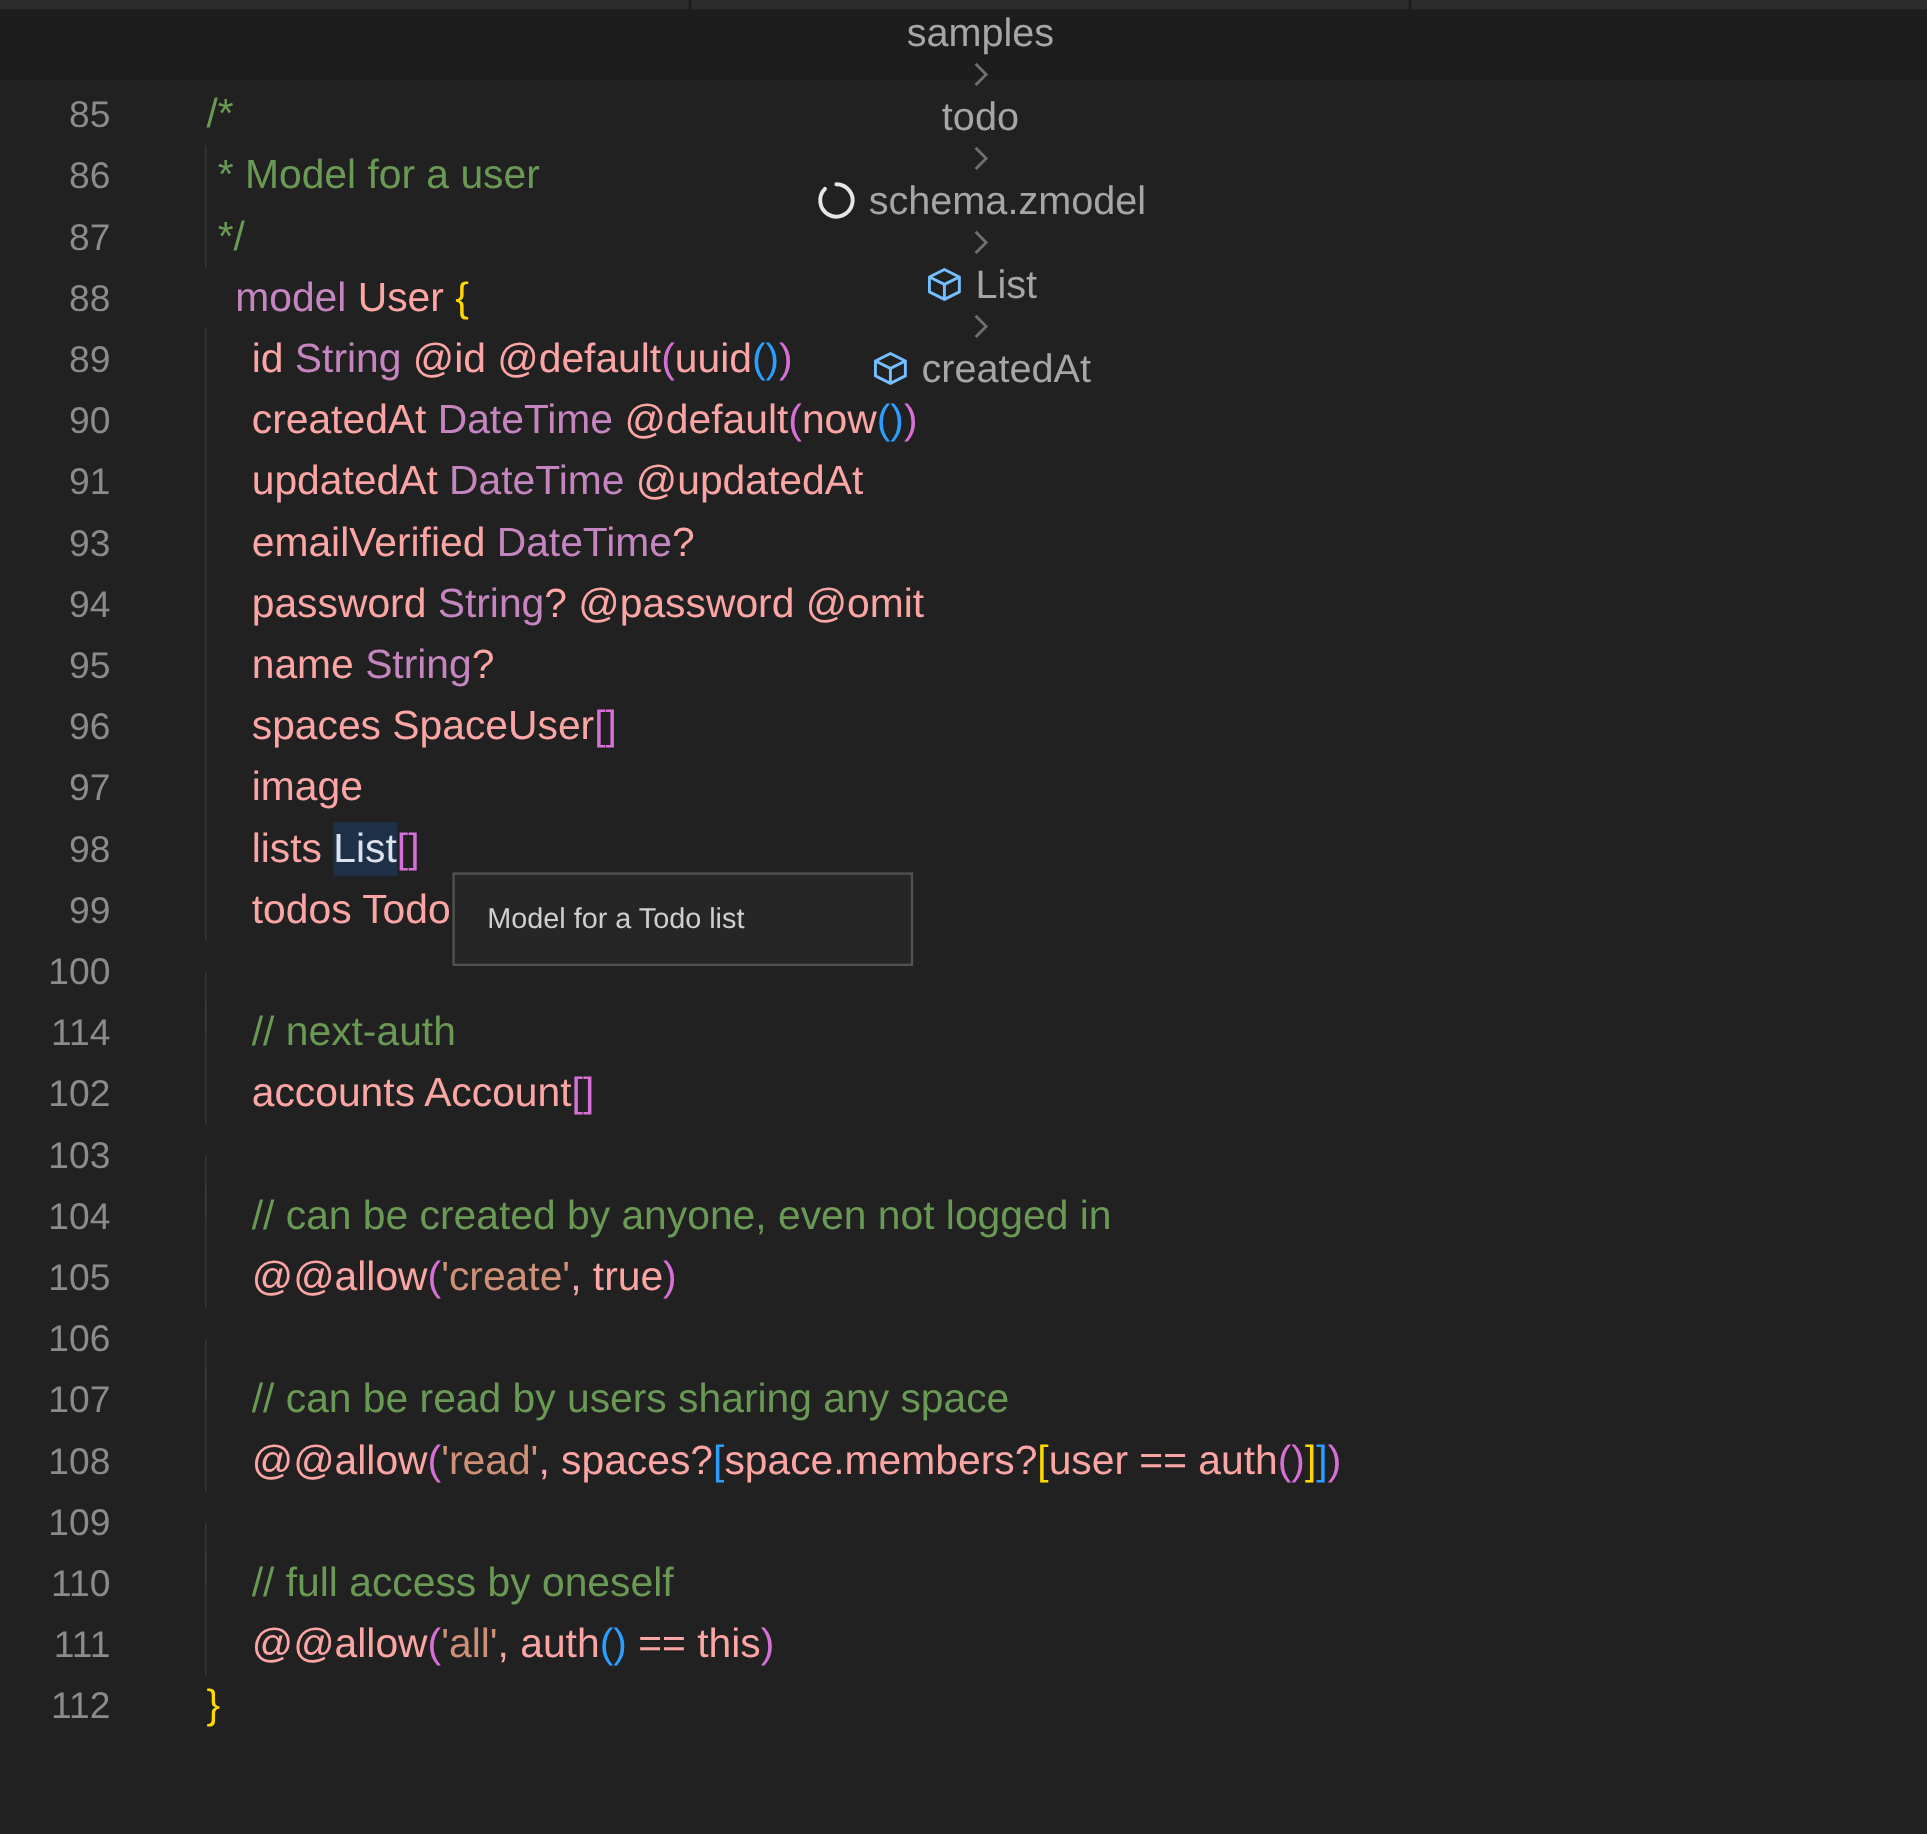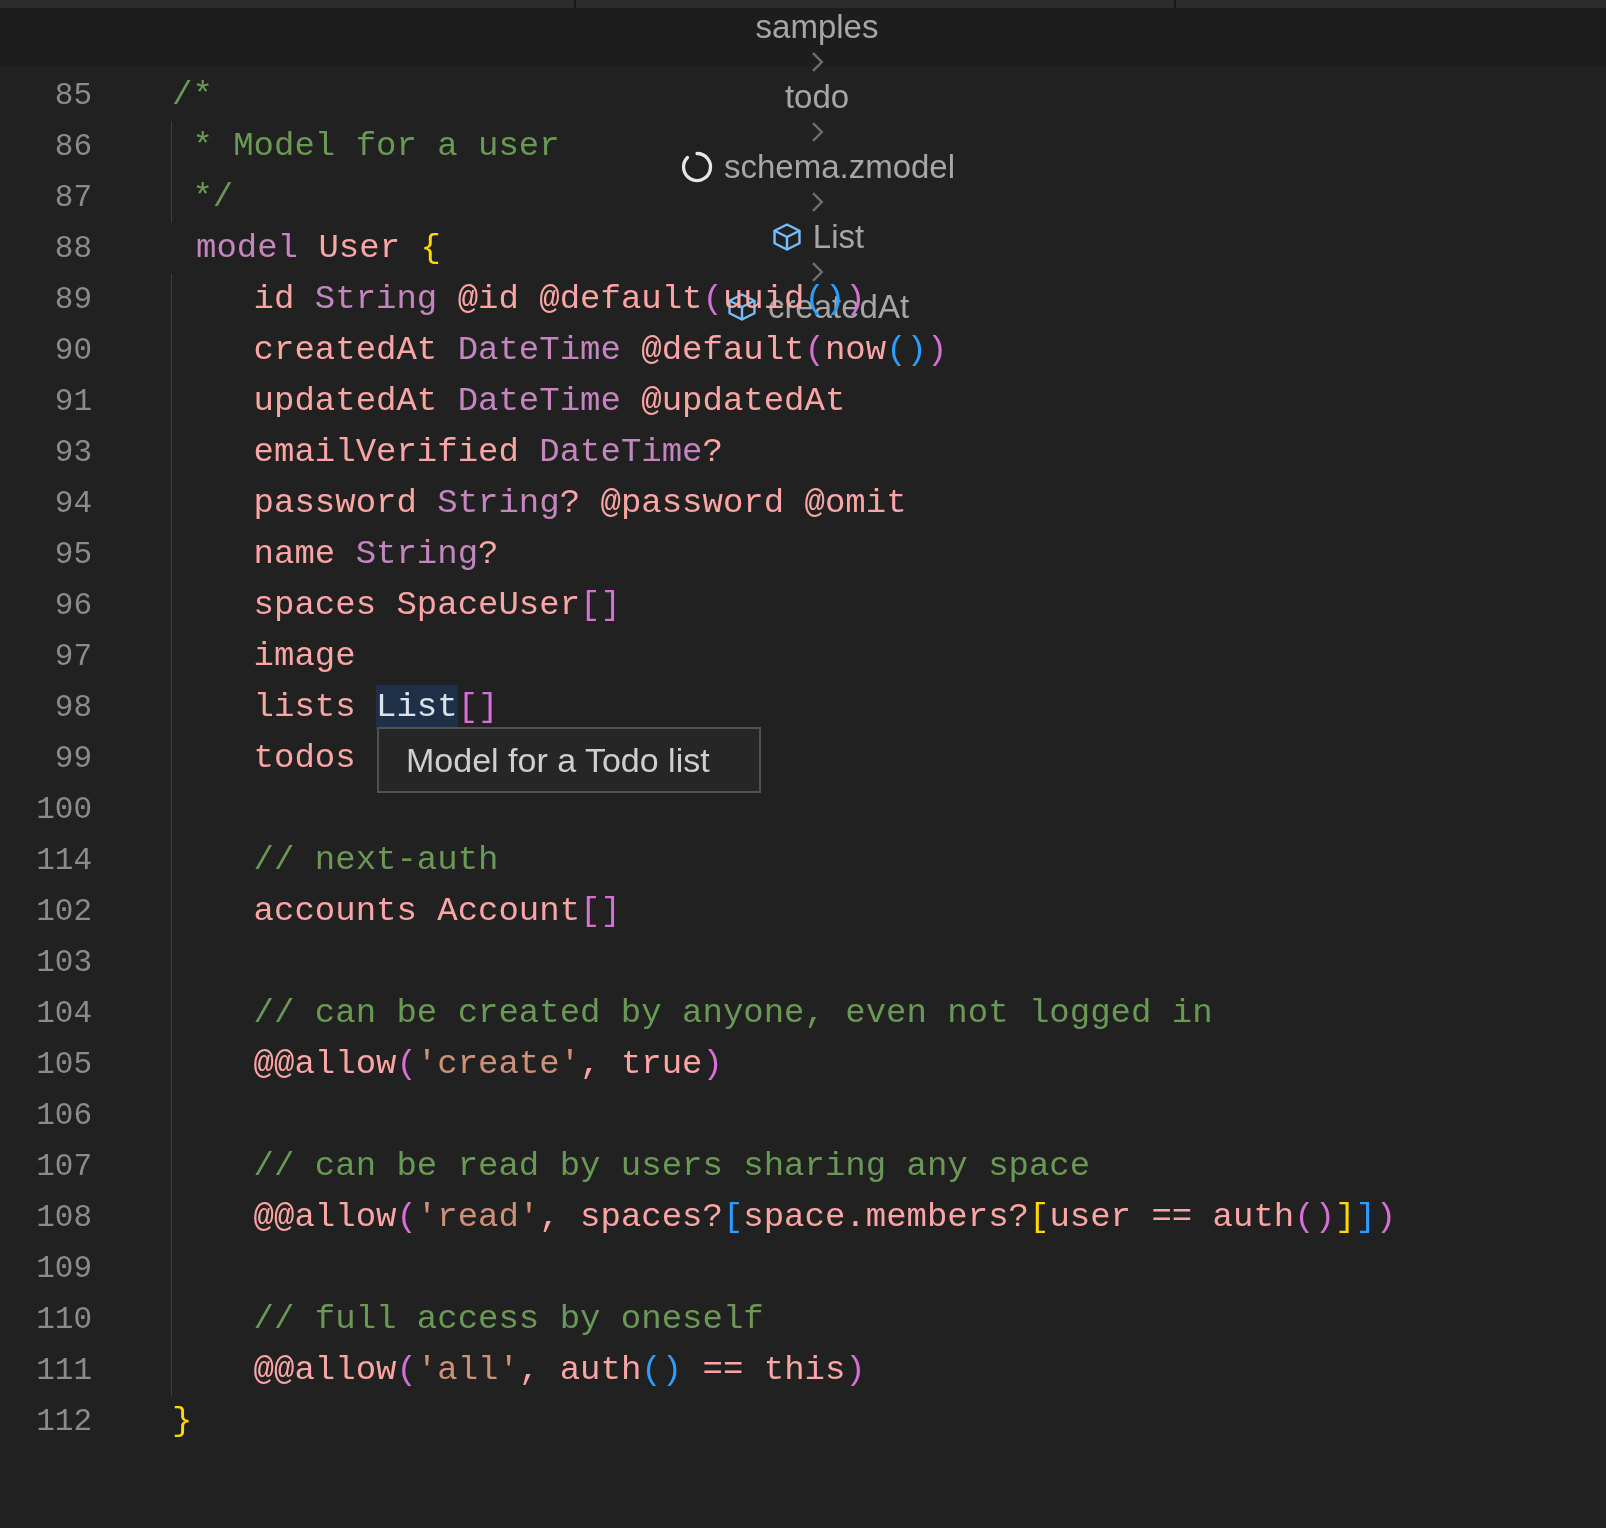--- a/index.html
+++ b/index.html
@@ -21,21 +21,22 @@
   }
   .bc-item { display:inline-flex; align-items:center; cursor:pointer; }
   .bc-item .ico { display:inline-flex; margin-right:9px; }
   .chev { margin:0 13px; flex:0 0 auto; }
 
   
   .editor { position:absolute; top:66px; left:0; width:100%; bottom:0; }
   .code-lines { padding-top:4px; }
   .line {
     display:flex; height:51px; line-height:51px; white-space:pre;
-    font-family:Liberation Mono, monospace;
+    font-family:Liberation Sans, sans-serif;
+    align-items:center;
   }
   .num {
     flex:0 0 92px; width:92px; text-align:right;
     font-size:31px; color:#8b8b8b; user-select:none;
   }
   .code { position:relative; padding-left:80px; font-size:34px; color:#d6d6d6; }
   .line.guide .code::before {
     content:""; position:absolute; left:79px; top:0; height:51px; width:1px;
     background:#3d3d3d;
   }
@@ -45,24 +46,24 @@
   .tk-t  { color:#c586c0; }
   .tk-c  { color:#6a9955; }
   .tk-s  { color:#ce9178; }
   .tk-y  { color:#ffd702; }
   .tk-p  { color:#d670d6; }
   .tk-b  { color:#2b9eff; }
   .tk-hl { color:#dbe2ea; background:#1e3048; box-shadow:0 4px 0 #1e3048, 0 -3px 0 #1e3048; }
 
   
   .hover-tooltip {
-    position:absolute; left:377px; top:661px; width:384px; height:66px;
+    position:absolute; left:377px; top:661px; width:384px; height:78px;
     box-sizing:border-box; background:#262626; border:2px solid #515151;
     display:flex; align-items:center; padding-left:27px;
-    font-size:34px; color:#cfcfcf; z-index:10; white-space:nowrap;
+    font-size:24px; color:#cfcfcf; z-index:10; white-space:nowrap;
   }
 </style>
 </head>
 <body>
 
 <div class="app">
 
   <div class="tabstrip">
     <span class="tab-divider" style="left:574px"></span>
     <span class="tab-divider" style="left:1174px"></span>

